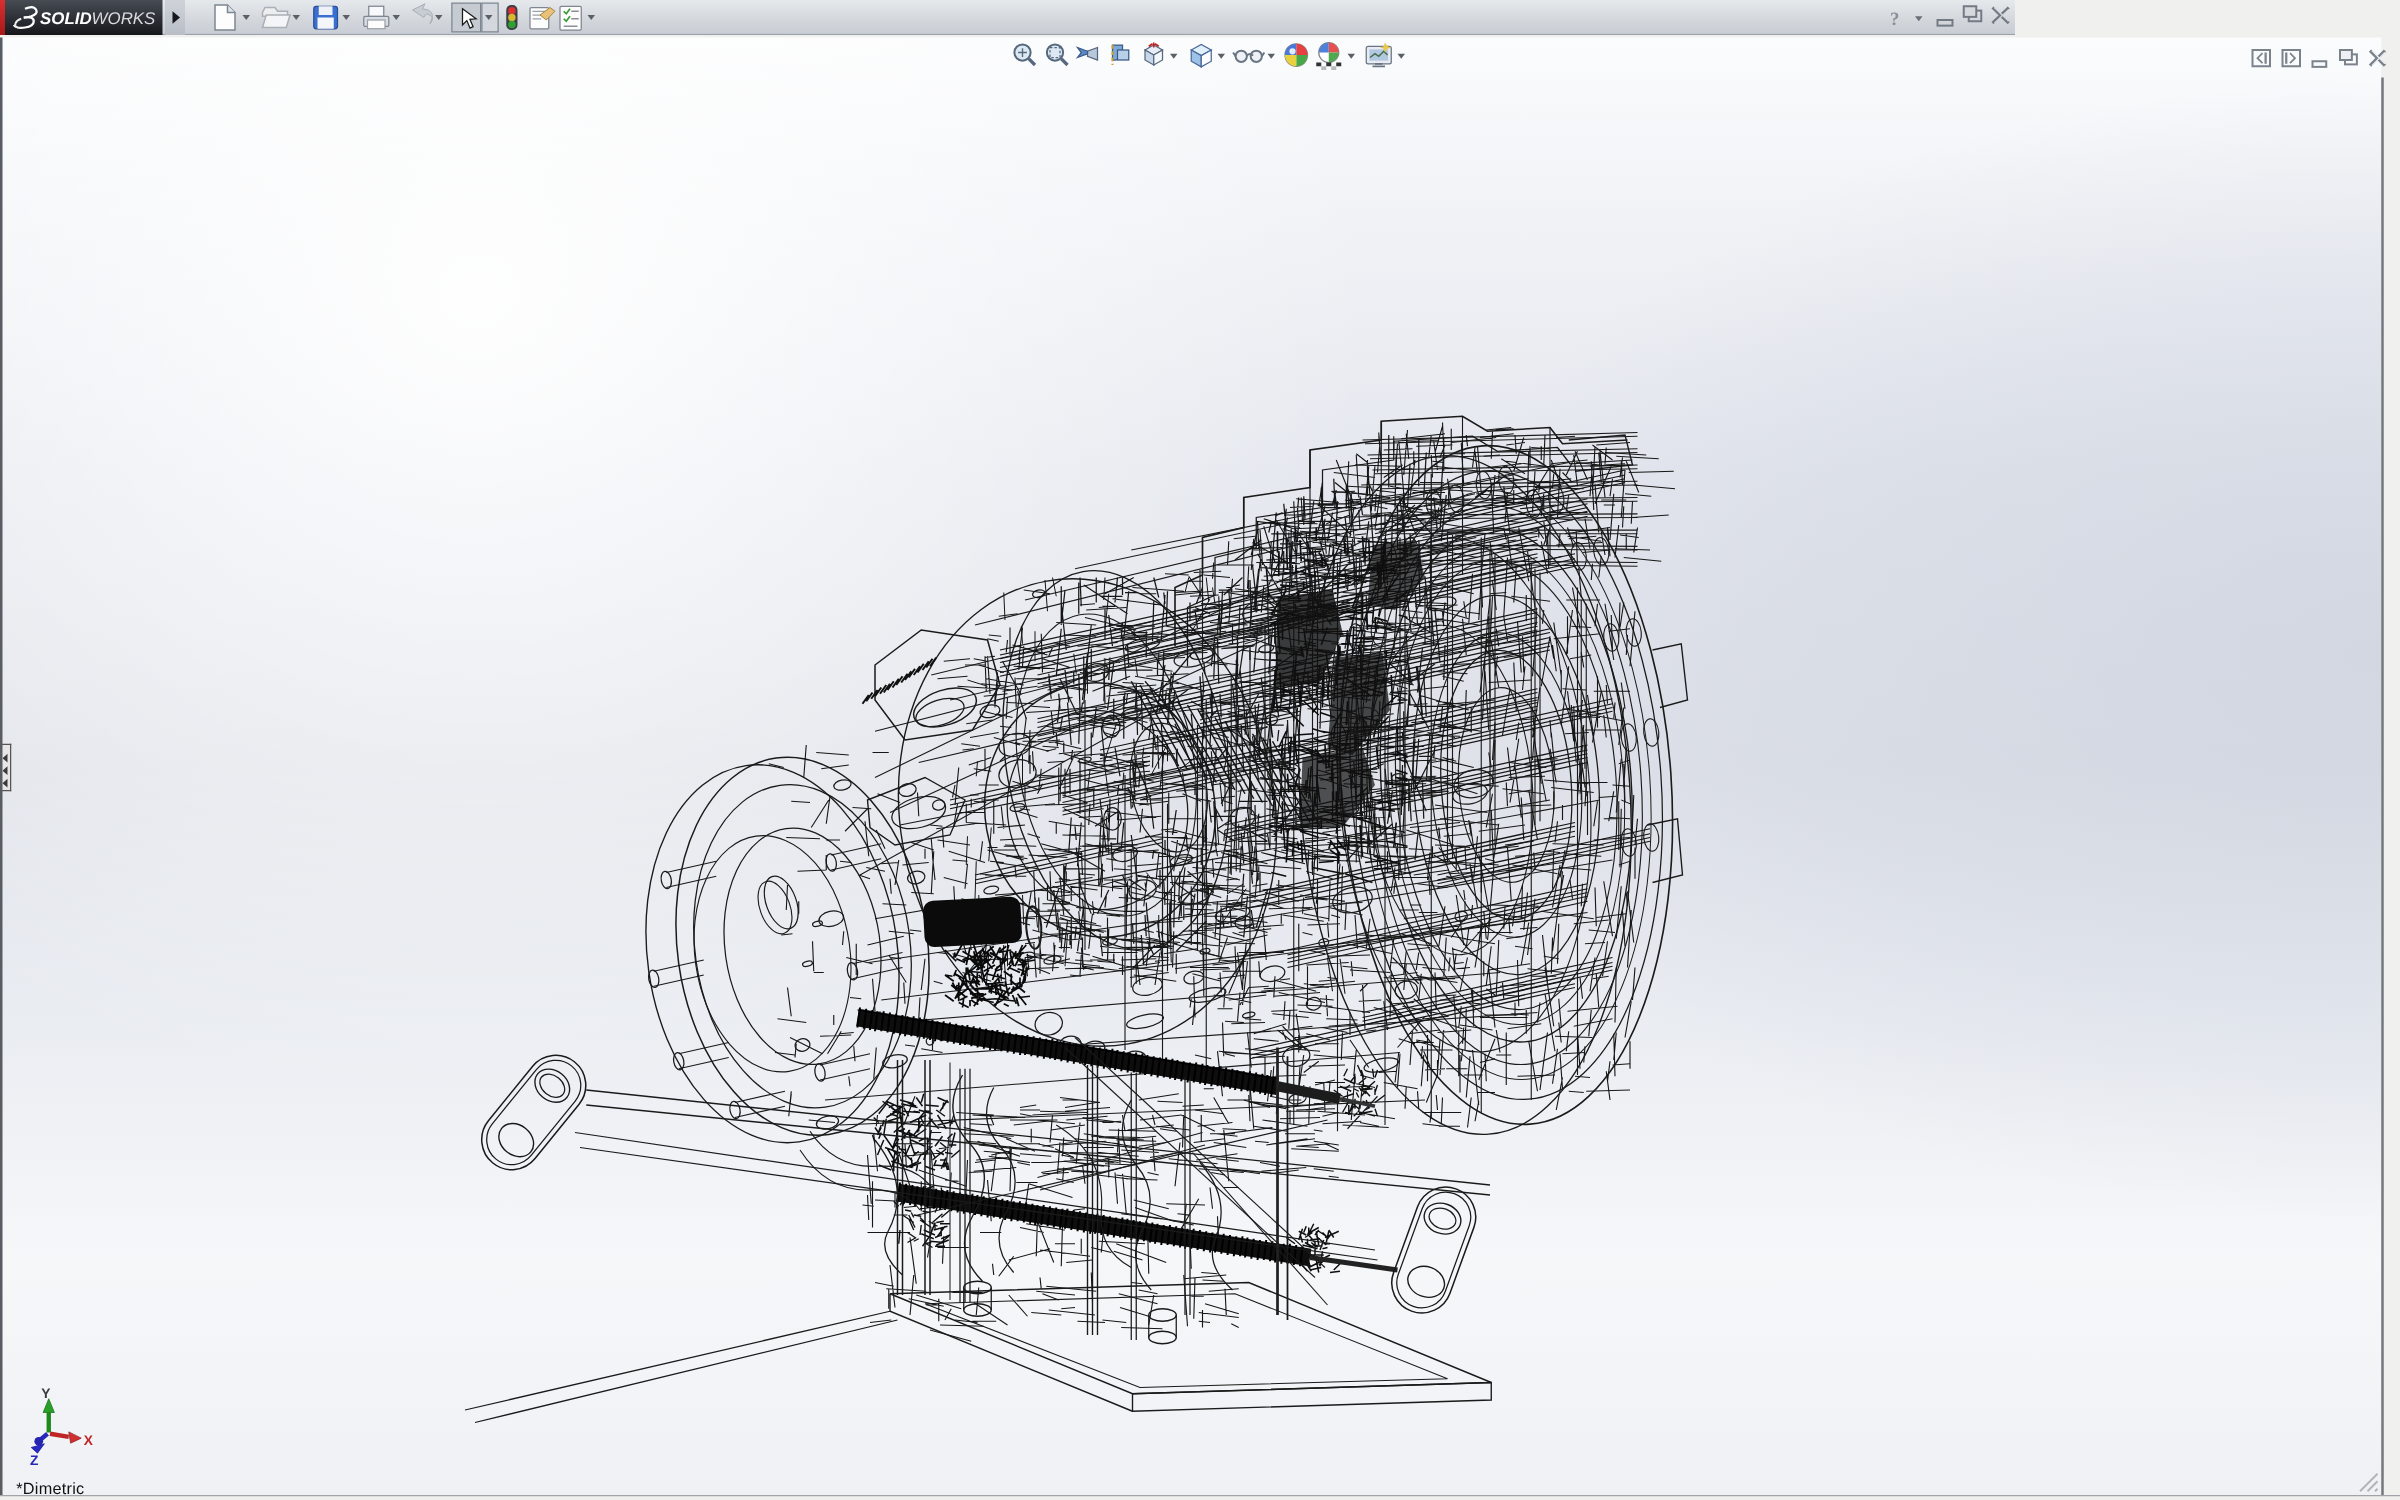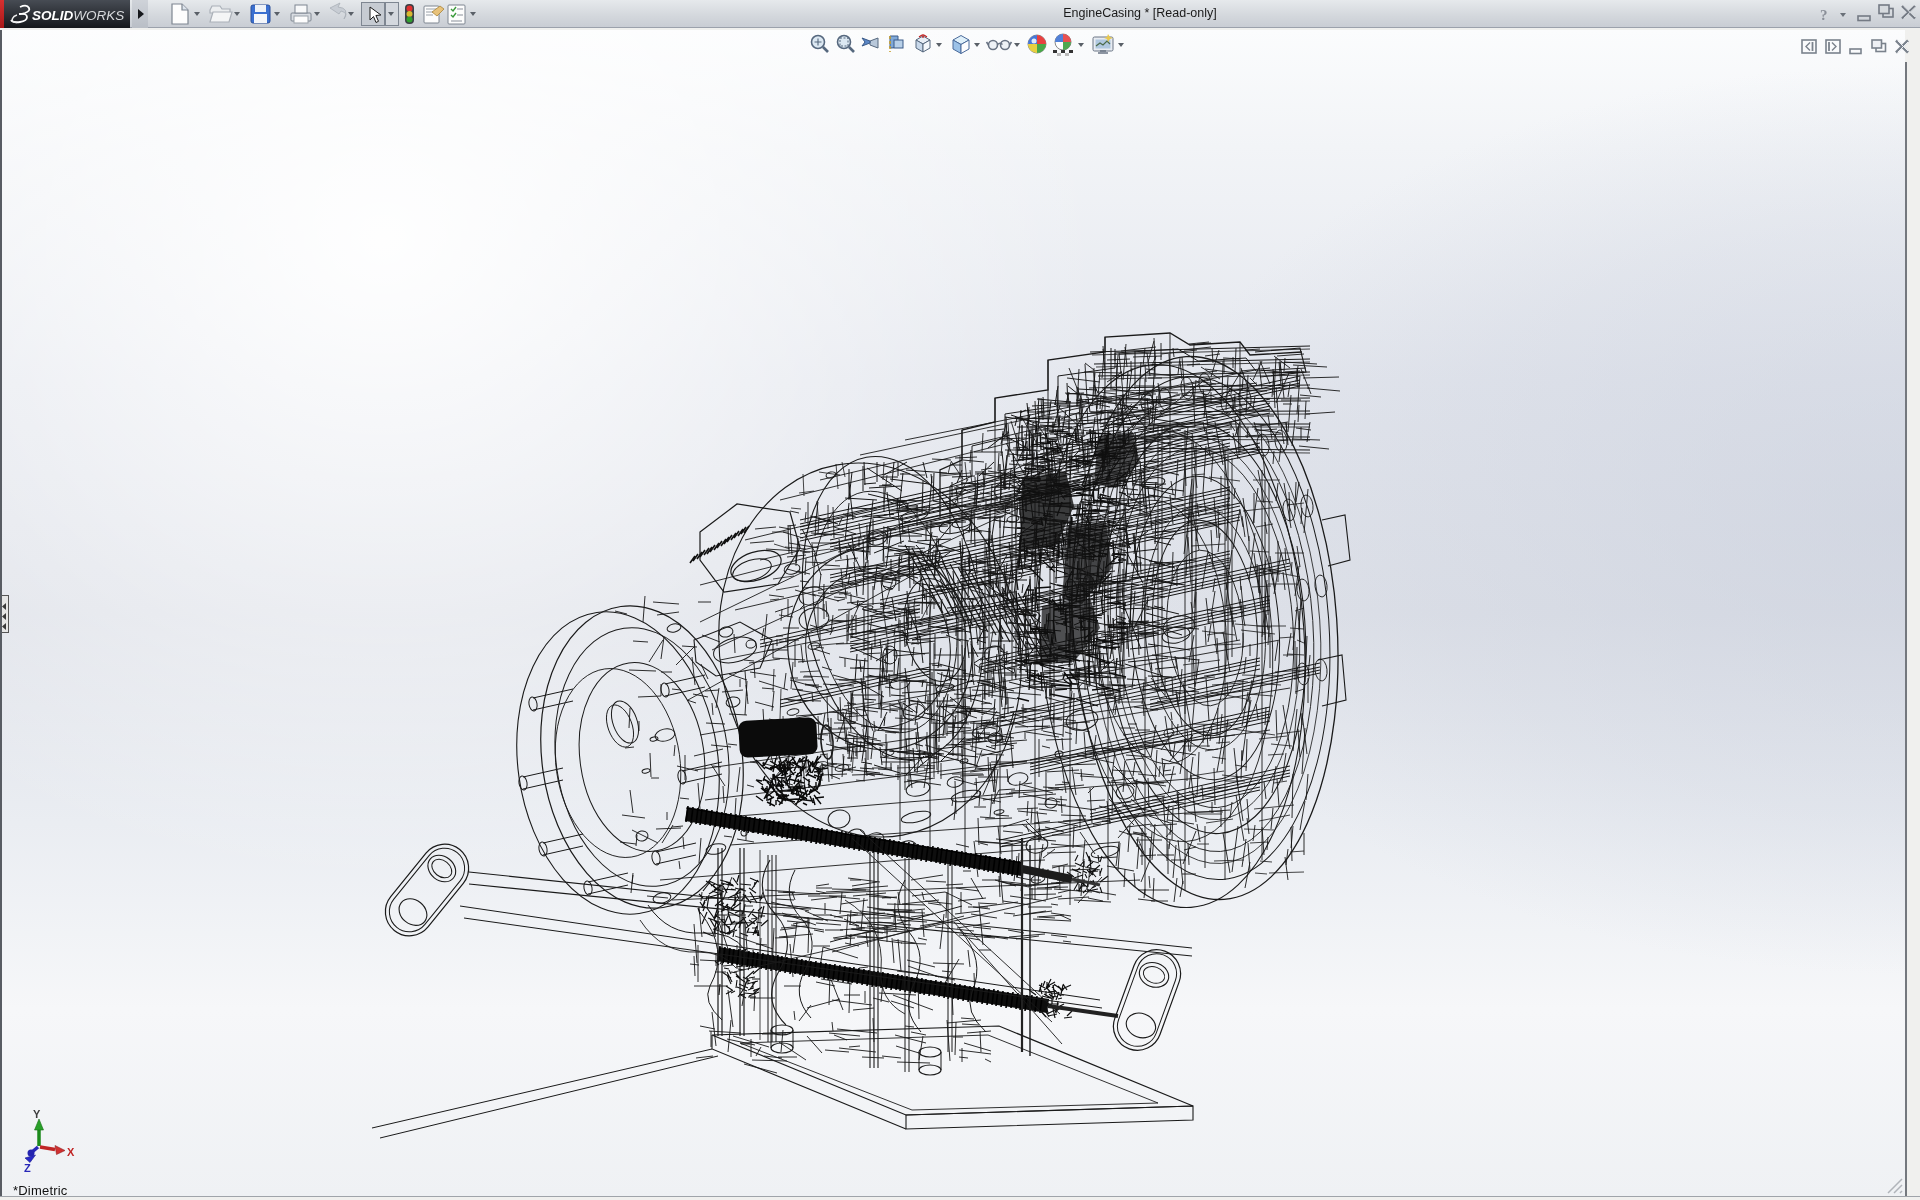--- a/index.html
+++ b/index.html
@@ -1,15 +1,15 @@
 <!DOCTYPE html>
 <html><head><meta charset="utf-8"><style>
 *{margin:0;padding:0;box-sizing:border-box}
 body{width:1920px;height:1200px;overflow:hidden;font-family:"Liberation Sans",sans-serif;background:#f0f0ee}
-#titlebar{position:absolute;left:0;top:0;width:1920px;height:28px;background:linear-gradient(#e6e9ec,#d3d7dc 60%,#c9cdd4);border-bottom:1px solid #9ba1ab}
+#titlebar{position:absolute;left:0;top:0;width:1612px;height:28px;background:linear-gradient(#e6e9ec,#d3d7dc 60%,#c9cdd4);border-bottom:1px solid #9ba1ab}
 #redstrip{position:absolute;left:0;top:0;width:4px;height:28px;background:linear-gradient(#d83030,#a81818)}
 #logobox{position:absolute;left:4px;top:0;width:126px;height:28px;background:linear-gradient(#474c54,#15171b);color:#fff}
 #logobox svg{position:absolute;left:0;top:0}
 #expandarrow{position:absolute;left:132px;top:0;width:16px;height:28px;background:linear-gradient(#cfd3d9,#b9bec6)}
 #title{position:absolute;left:480px;top:0;width:1320px;height:28px;text-align:center;line-height:27px;font-size:12.5px;color:#1a1a1a}
 #titctl{position:absolute;right:4px;top:0;width:110px;height:28px}
 #viewport{position:absolute;left:2px;top:30px;width:1903px;height:1166px;
 background:radial-gradient(1000px 900px at 20% 18%, rgba(255,255,255,0.95) 0%, rgba(255,255,255,0.35) 45%, rgba(255,255,255,0) 72%),
 radial-gradient(1100px 650px at 100% 42%, rgba(198,204,218,0.55) 0%, rgba(198,204,218,0.25) 45%, rgba(198,204,218,0) 70%),
 linear-gradient(180deg,#fbfcfd 0%,#f2f4f7 10%,#e4e7ee 30%,#dfe2e9 50%,#eaedf2 68%,#f6f7f9 84%,#eff1f4 100%)}
@@ -61,21 +61,20 @@
  <circle cx="261.5" cy="19.5" r="3" fill="#30a030"></circle>
  <rect x="276" y="6" width="15" height="17" rx="1" fill="#fdfdfd" stroke="#7e8691"></rect>
  <path d="M278 9 h11 M278 12 h11 M278 15 h7" stroke="#9aa1a9" stroke-width="1"></path>
  <path d="M284 12 l8 -6 l4 3 l-7 7z" fill="#e8c27a" stroke="#a8843a" stroke-width="0.8"></path>
  <rect x="300" y="5" width="17" height="19" rx="1" fill="#fdfdfd" stroke="#7e8691"></rect>
  <path d="M303 9 l2 2 l3 -4 M303 15 l2 2 l3 -4" stroke="#3a9a3a" stroke-width="1.4" fill="none"></path>
  <path d="M309 9 h6 M309 15 h6 M303 21 h11" stroke="#8a9099" stroke-width="1.2"></path>
  <path d="M322 12l6 0l-3 4z" fill="#5a6068"></path>
 </g>
     </svg>
-<div id="title">EngineCasing * [Read-only]</div>
 <div id="titctl"><svg width="116" height="28">
 <text x="14" y="20" font-size="15" font-weight="bold" fill="#8a8f98" font-family="Liberation Serif">?</text>
 <path d="M34 13 l6 0 l-3 4z" fill="#6a7078"></path>
 <g fill="none" stroke="#747a84" stroke-width="1.6" transform="translate(6,0)">
 <rect x="46" y="16" width="12" height="4.5"></rect>
 <rect x="71" y="8.5" width="10" height="8.5"></rect>
           <rect x="67" y="5" width="10" height="8.5" fill="#d6dade"></rect>
 <path d="M90 6 l13 12.5 M103 6 l-13 12.5" stroke-width="2.4"></path>
 <path d="M91.5 6 l11.5 11 M103 7.5 l-11.5 11" stroke="#d6dade" stroke-width="1"></path>
 </g>

